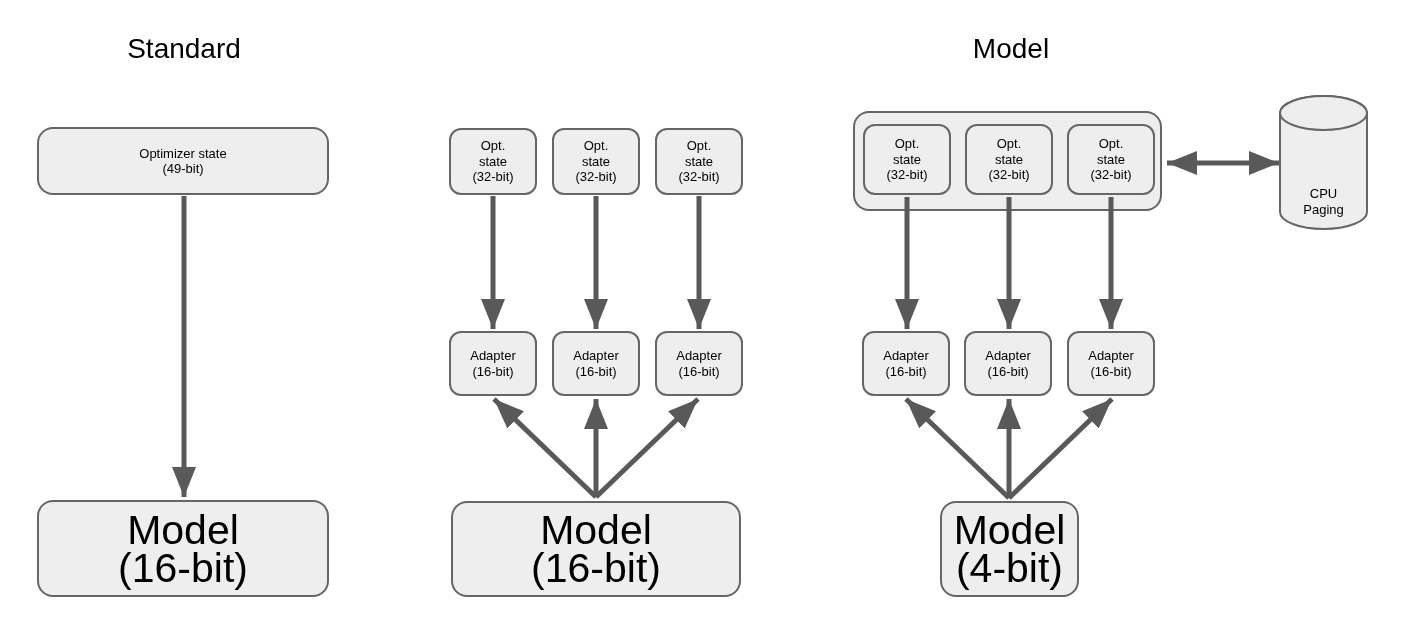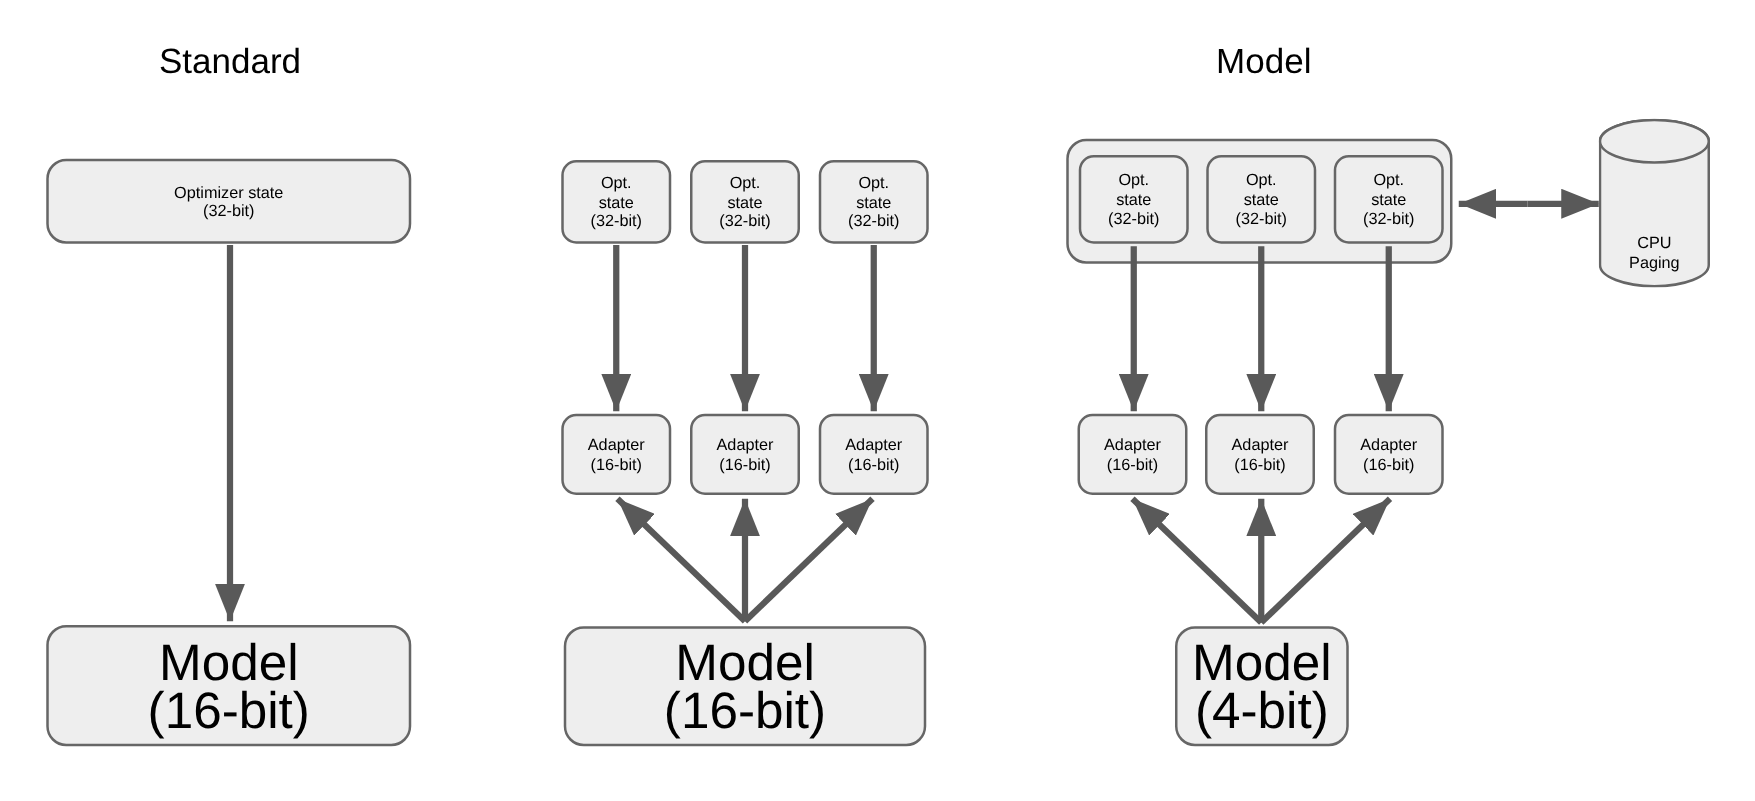--- a/index.html
+++ b/index.html
@@ -64,21 +64,21 @@
 </head>
 <body>
 
 <div class="canvas">
 
   <div class="title" style="left:34px; top:33px;">Standard</div>
   <div class="title" style="left:861px; top:33px;">Model</div>
 
   <div class="box r16 small" style="left:37px; top:127px; width:292px; height:68px;">
     <span class="lbl">Optimizer state
-(32-bit)</span>
+(49-bit)</span>
   </div>
   <div class="box r16 big" style="left:37px; top:500px; width:292px; height:97px;">
     <span class="lbl">Model
 (16-bit)</span>
   </div>
 
   <div class="box small" style="left:449px; top:128px; width:88px; height:67px;">
     <span class="lbl">Opt.
 state
 (32-bit)</span>

